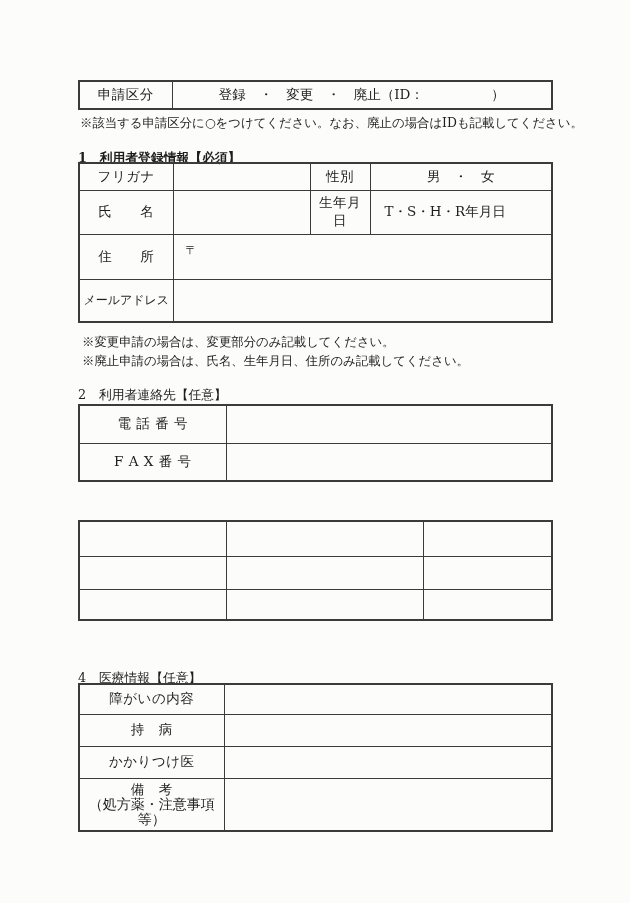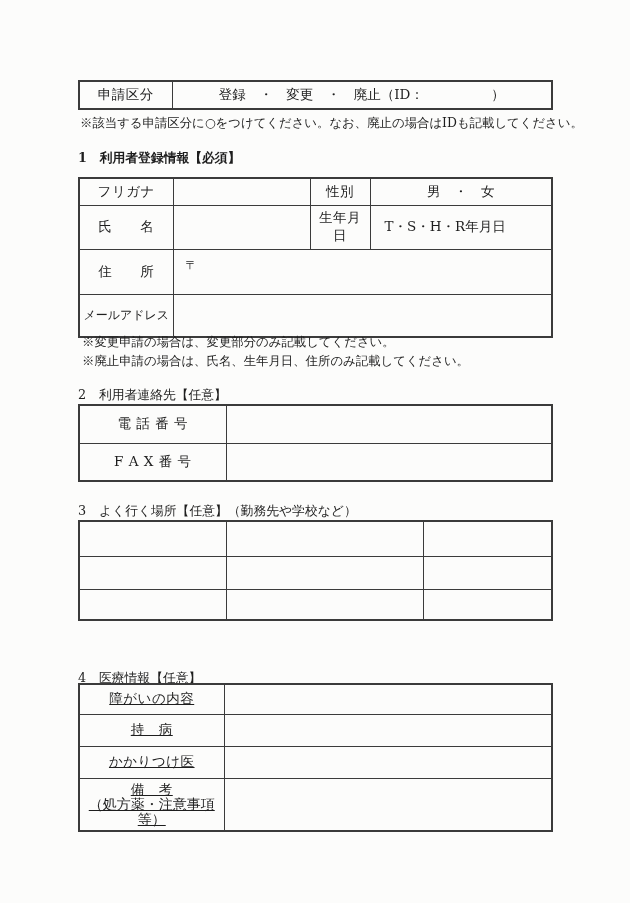--- a/index.html
+++ b/index.html
@@ -73,21 +73,21 @@
     <tbody>
         <tr class="rA">
       <td class="lbl">申請区分</td>
       <td class="ctr">登録　・　変更　・　廃止（ID：　　　　　）</td>
     </tr>
   </tbody>
     </table>
   <div class="note" style="top:113px;left:80px;">※該当する申請区分に○をつけてください。なお、廃止の場合はIDも記載してください。</div>
 
   <div class="heading" style="top:150px;font-weight:bold;">1　利用者登録情報【必須】</div>
-  <table style="top:177px;width:473px;">
+  <table style="top:162px;width:473px;">
     <colgroup>
         <col style="width:94px">
         <col style="width:137px">
         <col style="width:60px">
         <col style="width:182px">
       </colgroup>
     <tbody>
         <tr class="rB1">
       <td class="lbl">フリガナ</td>
       <td class="blank"></td>
@@ -135,21 +135,20 @@
       <td class="lbl">電 話 番 号</td>
       <td class="blank"></td>
     </tr>
     <tr class="rC">
       <td class="lbl">F A X 番 号</td>
       <td class="blank"></td>
     </tr>
   </tbody>
     </table>
 
-  <div class="heading" style="top:503px;">3　よく行く場所【任意】（勤務先や学校など）</div>
   <table style="top:520px;width:473px;">
     <colgroup>
         <col style="width:147px">
         <col style="width:197px">
         <col style="width:129px">
       </colgroup>
     <tbody>
     <tr class="rD1">
       <td class="blank"></td>
       <td class="blank"></td>
@@ -162,21 +161,21 @@
     </tr>
     <tr class="rD3">
       <td class="blank"></td>
       <td class="blank"></td>
       <td class="blank"></td>
     </tr>
   </tbody>
     </table>
 
   <div class="heading" style="top:670px;">4　医療情報【任意】</div>
-  <table style="top:683px;width:473px;text-decoration:underline;">
+  <table style="top:683px;width:473px;">
     <colgroup>
         <col style="width:145px">
         <col style="width:328px">
       </colgroup>
     <tbody>
         <tr class="rE1">
       <td class="lbl">障がいの内容</td>
       <td class="blank"></td>
     </tr>
     <tr class="rE2">

